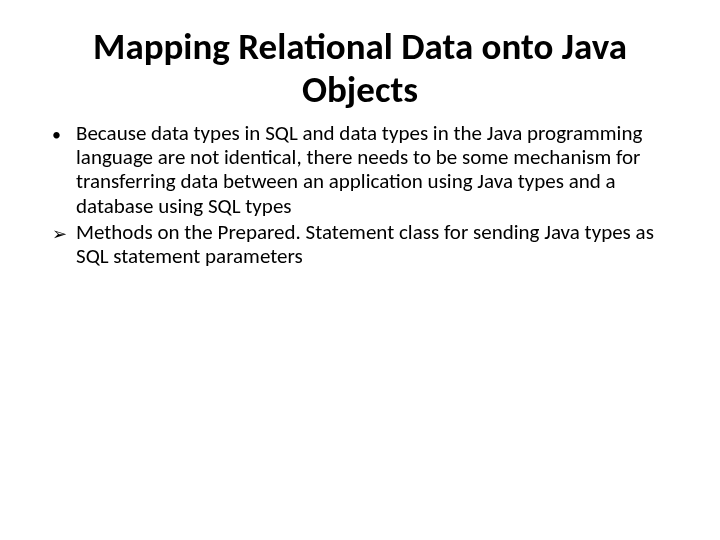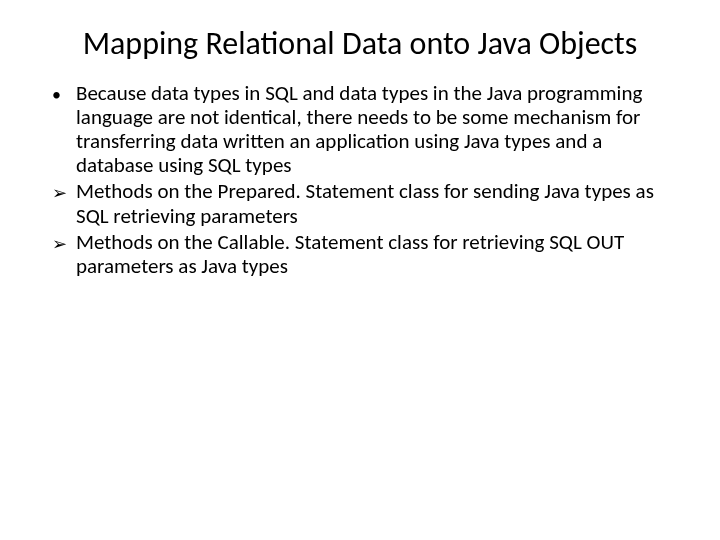--- a/index.html
+++ b/index.html
@@ -10,24 +10,24 @@
     font-family: Calibri, Arial, sans-serif;
     background: #fff;
     color: #000;
     box-sizing: border-box;
   }
   .slide {
     padding: 20px 48px 20px 48px;
     box-sizing: border-box;
   }
   .title {
-    font-size: 32px;
-    font-weight: 400;
+    font-size: 37px;
+    font-weight: 700;
     text-align: center;
-    margin: 6px 0 18px 0;
+    margin: 6px 0 10px 0;
     line-height: 1.15;
   }
   ul.bullets {
     list-style: none;
     padding: 0;
     margin: 0;
     font-size: 21px;
     line-height: 1.15;
   }
   ul.bullets li {
@@ -59,24 +59,20 @@
   .bold { font-weight: 700; }
 </style>
 </head>
 <body>
 
 <div class="slide">
   <div class="title">Mapping Relational Data onto Java Objects</div>
   <ul class="bullets">
     <li class="dot">
       <span class="marker"></span>
-      <span>Because data types in SQL and data types in the Java programming language are not identical, there needs to be some mechanism for transferring data written an application using Java types and a database using SQL types</span>
+      <span>Because data types in SQL and data types in the Java programming language are not identical, there needs to be some mechanism for transferring data between an application using Java types and a database using SQL types</span>
     </li>
     <li class="arrow">
       <span class="marker"></span>
-      <span>Methods on the Prepared. Statement class for sending Java types as SQL retrieving parameters</span>
-    </li>
-    <li class="arrow">
-      <span class="marker"></span>
-      <span>Methods on the Callable. Statement class for retrieving SQL OUT parameters as Java types</span>
+      <span>Methods on the Prepared. Statement class for sending Java types as SQL statement parameters</span>
     </li>
   </ul>
 </div>
 
 </body></html>

